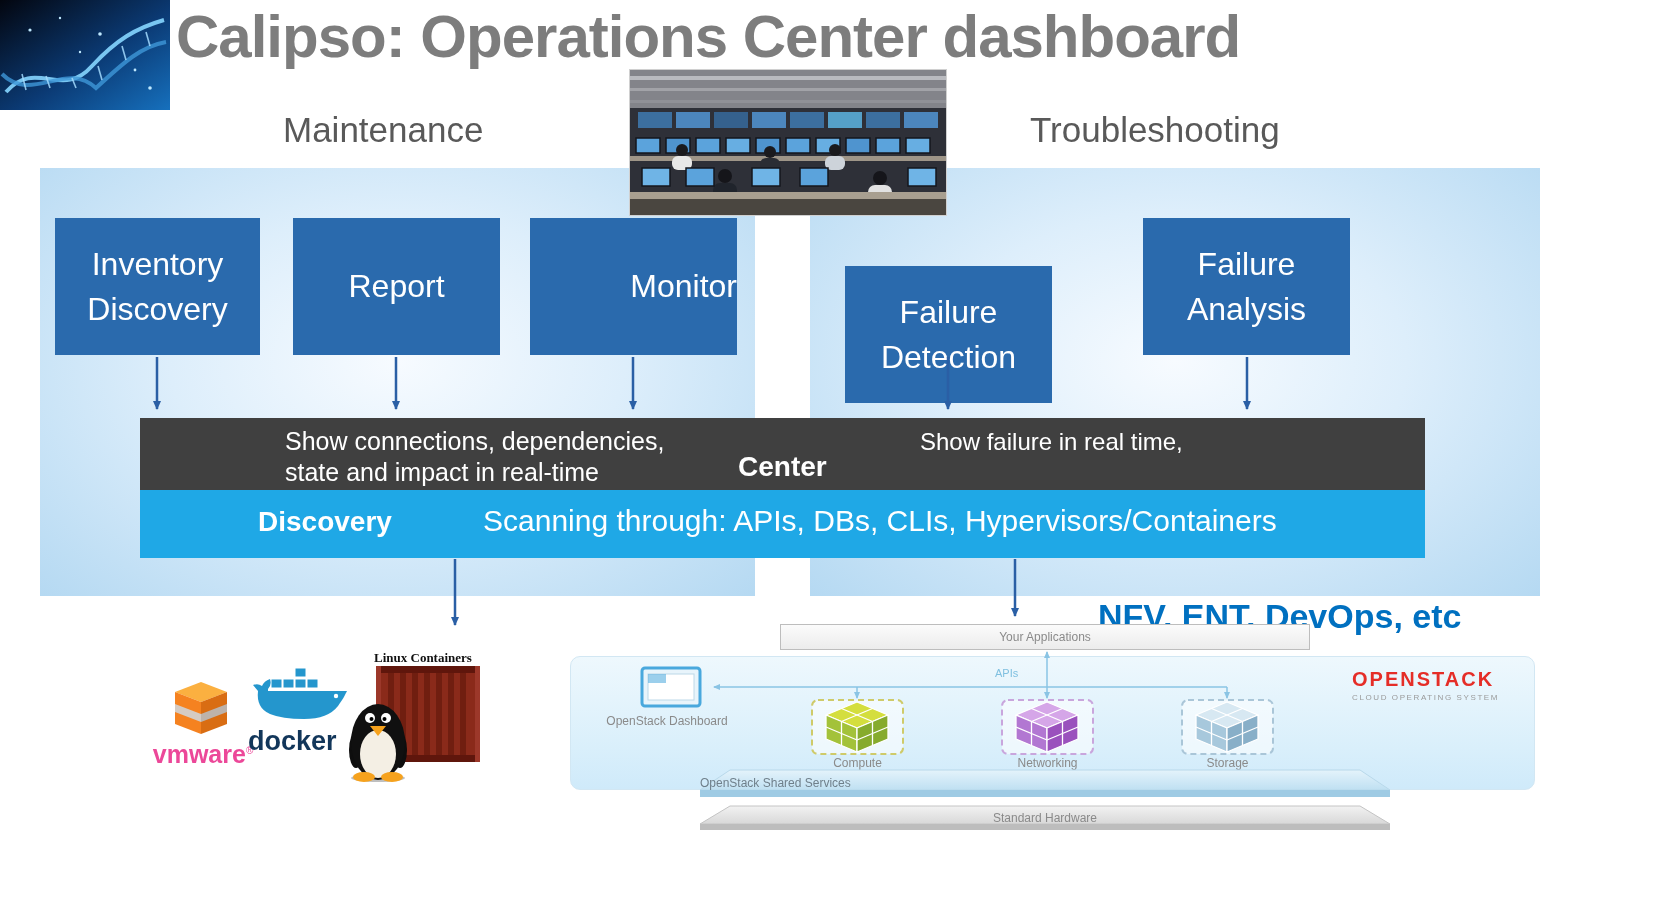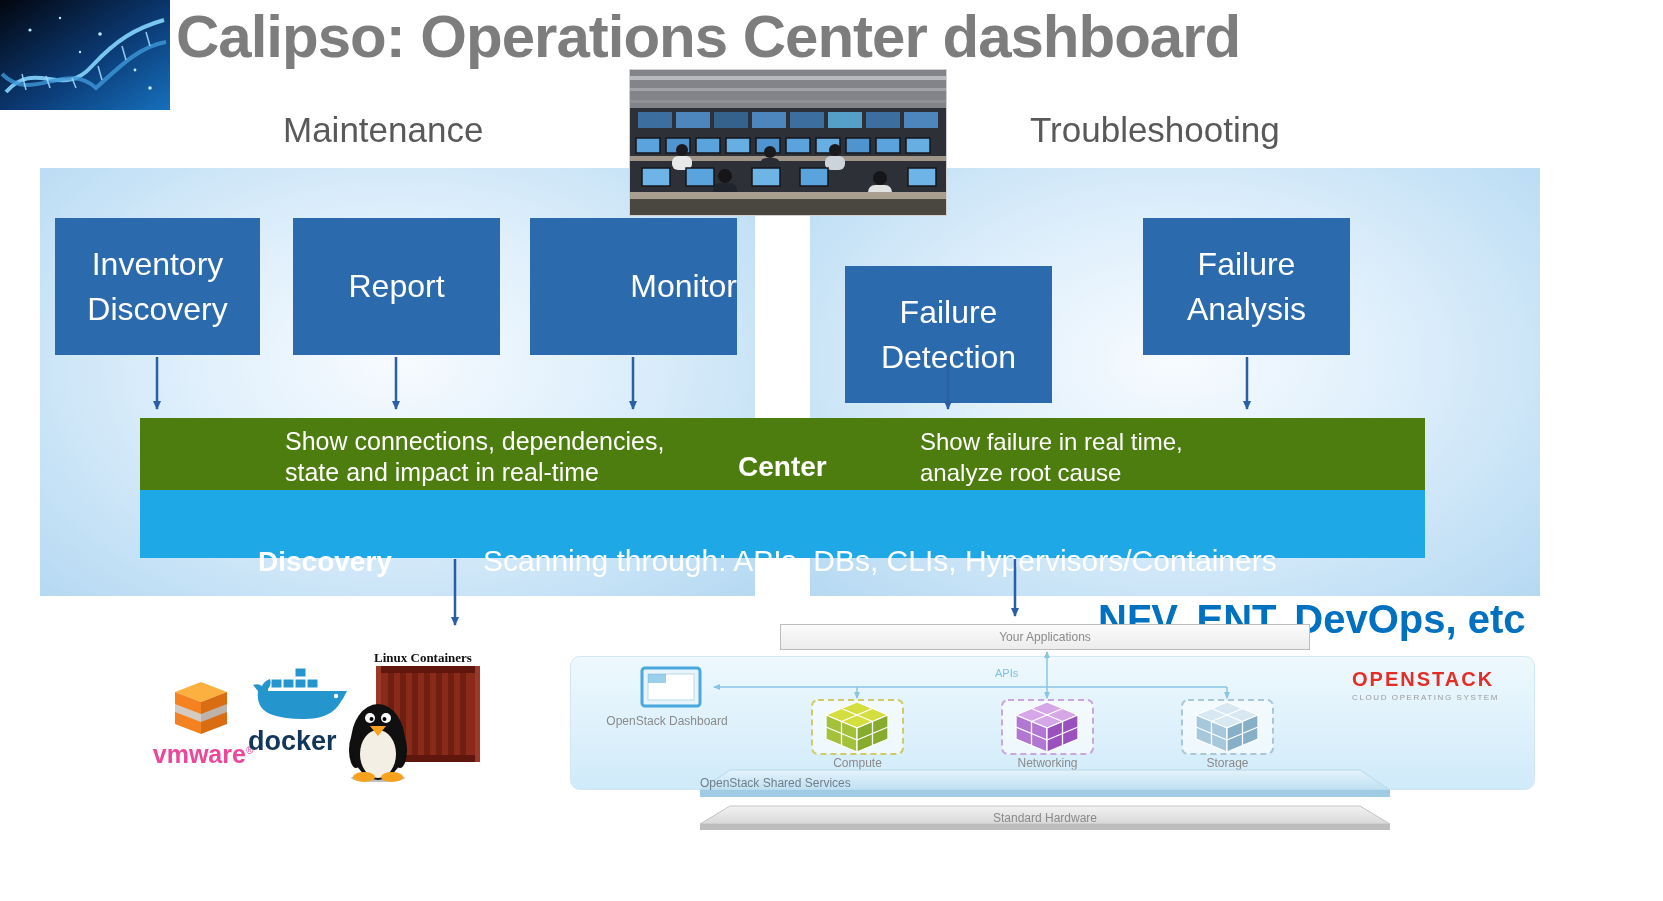--- a/index.html
+++ b/index.html
@@ -24,32 +24,32 @@
   .func-box { top:218px; height:137px; background:#2a6aad; color:#ffffff;
               display:flex; align-items:center; justify-content:center; text-align:center;
               font-size:32px; line-height:1.4; }
   #box-inventory { left:55px; width:205px; }
   #box-report { left:293px; width:207px; }
   #box-monitor { left:530px; width:207px;justify-content:flex-end; }
   #box-failure-detection { left:845px; width:207px;margin-top:48px; }
   #box-failure-analysis { left:1143px; width:207px; }
 
   
-  #graph-bar { left:140px; top:418px; width:1285px; height:72px; background:#4d7c0f; color:#ffffff; }
+  #graph-bar { left:140px; top:418px; width:1285px; height:72px; background:#404040; color:#ffffff; }
   #graph-bar > div { position:absolute; }
   #graph-maintenance-text { left:145px; top:8px; font-size:25px; line-height:31px; }
   #graph-label { left:598px; top:33px; font-size:28px; font-weight:bold; }
   #graph-troubleshooting-text { left:780px; top:8px; font-size:24px; line-height:31px; }
 
   #discovery-bar { left:140px; top:490px; width:1285px; height:68px; background:#1fa8e6; color:#ffffff; }
-  #discovery-bar > div { position:absolute;margin-top:40px; }
+  #discovery-bar > div { position:absolute; }
   #discovery-label { left:118px; top:16px; font-size:28px; font-weight:bold; }
   #scanning-text { left:343px; top:14px; font-size:30px; }
 
-  #nfv-text { left:1098px; top:597px; font-size:40px; font-weight:bold; color:#0070c0; white-space:nowrap; }
+  #nfv-text { left:1098px; top:597px; font-size:34px; font-weight:bold; color:#0070c0; white-space:nowrap; }
 
   
   #linux-containers-label { left:374px; top:650px; font-size:13px; font-weight:bold; color:#111111; font-family:"Liberation Serif", serif; }
   #vmware-icon { left:163px; top:676px; width:75px; height:62px; }
   #vmware-label { left:148px; top:740px; width:110px; text-align:center; font-size:25px; font-weight:bold; color:#ec4899; }
   #vmware-label sup { font-size:10px; font-weight:normal; }
   #docker-icon { left:252px; top:666px; width:100px; height:60px; }
   #docker-label { left:248px; top:726px; width:108px; text-align:left; font-size:27px; font-weight:bold; color:#12365a; }
   #container-graphic { left:348px; top:660px; width:135px; height:122px; }
 
@@ -189,21 +189,20 @@
   </div>
 
   <div id="graph-bar">
     <div id="graph-maintenance-text">
       <div>Show connections, dependencies,</div>
       <div>state and impact in real-time</div>
     </div>
     <div id="graph-label">Center</div>
     <div id="graph-troubleshooting-text">
       <div>Show failure in real time,</div>
-      <div>analyze root cause</div>
     </div>
   </div>
 
   <div id="discovery-bar">
     <div id="discovery-label">Discovery</div>
     <div id="scanning-text">Scanning through: APIs, DBs, CLIs, Hypervisors/Containers</div>
   </div>
 
   <div id="nfv-text">NFV, ENT, DevOps, etc</div>
 

